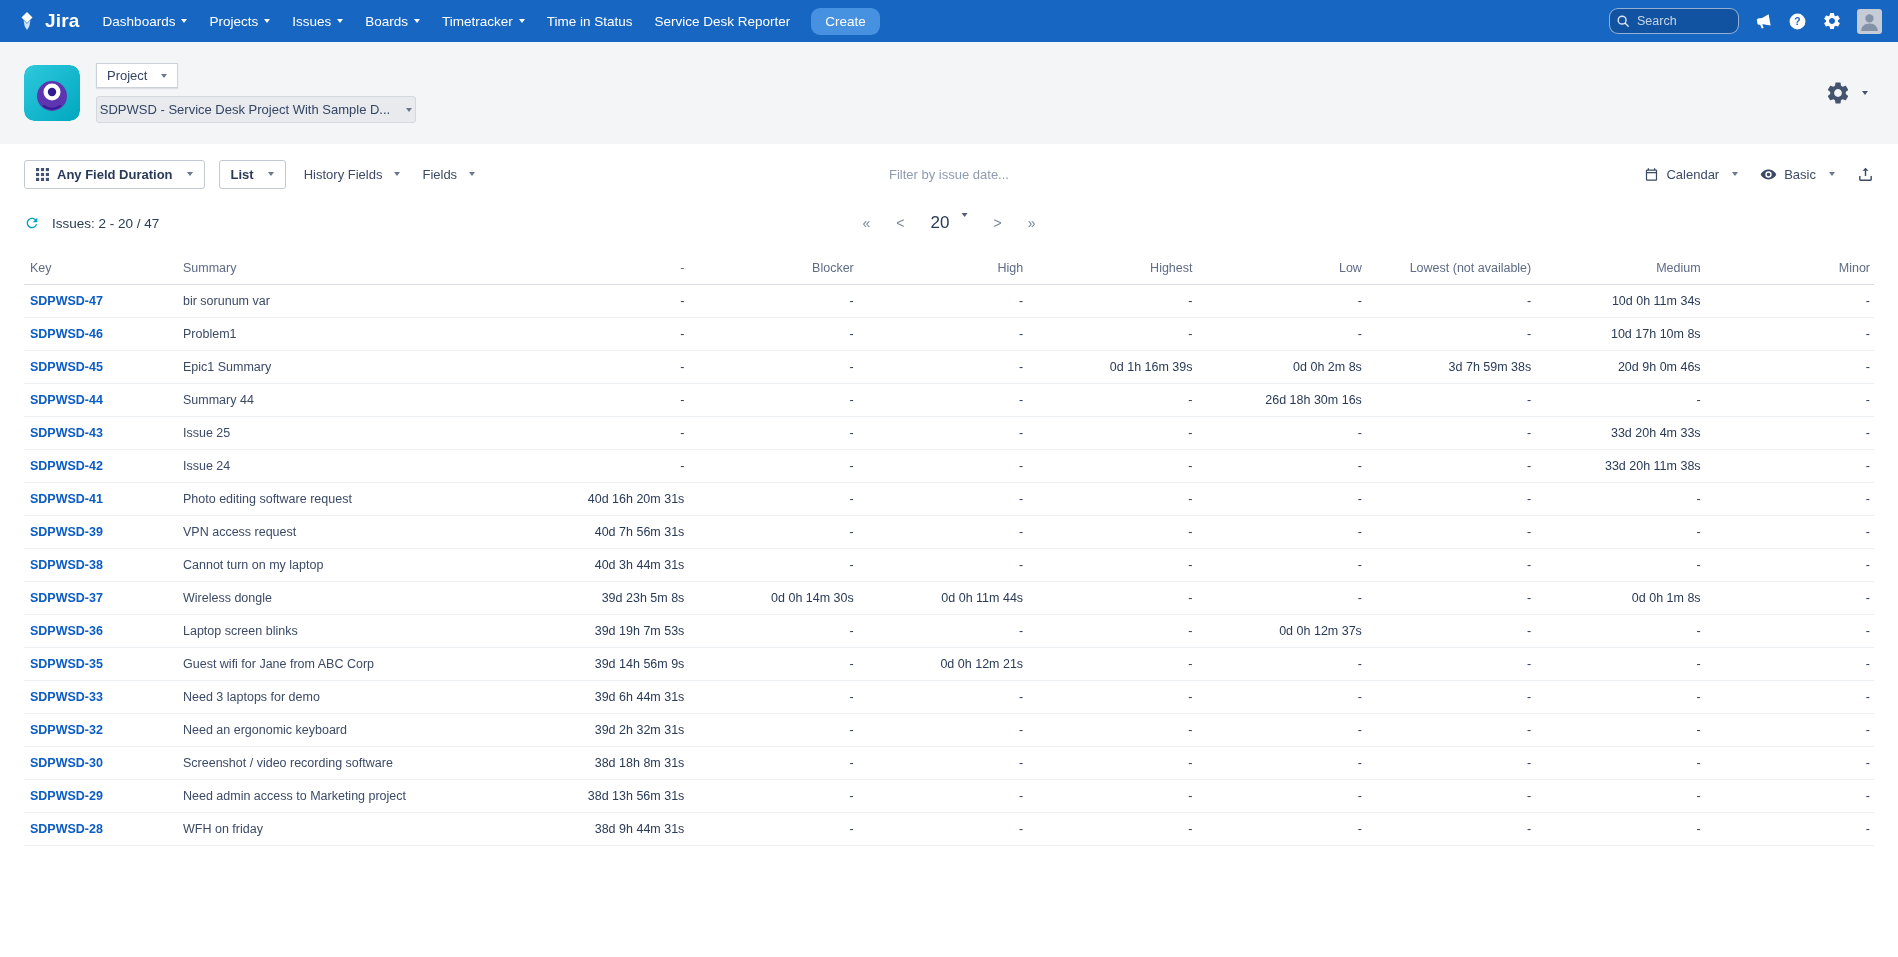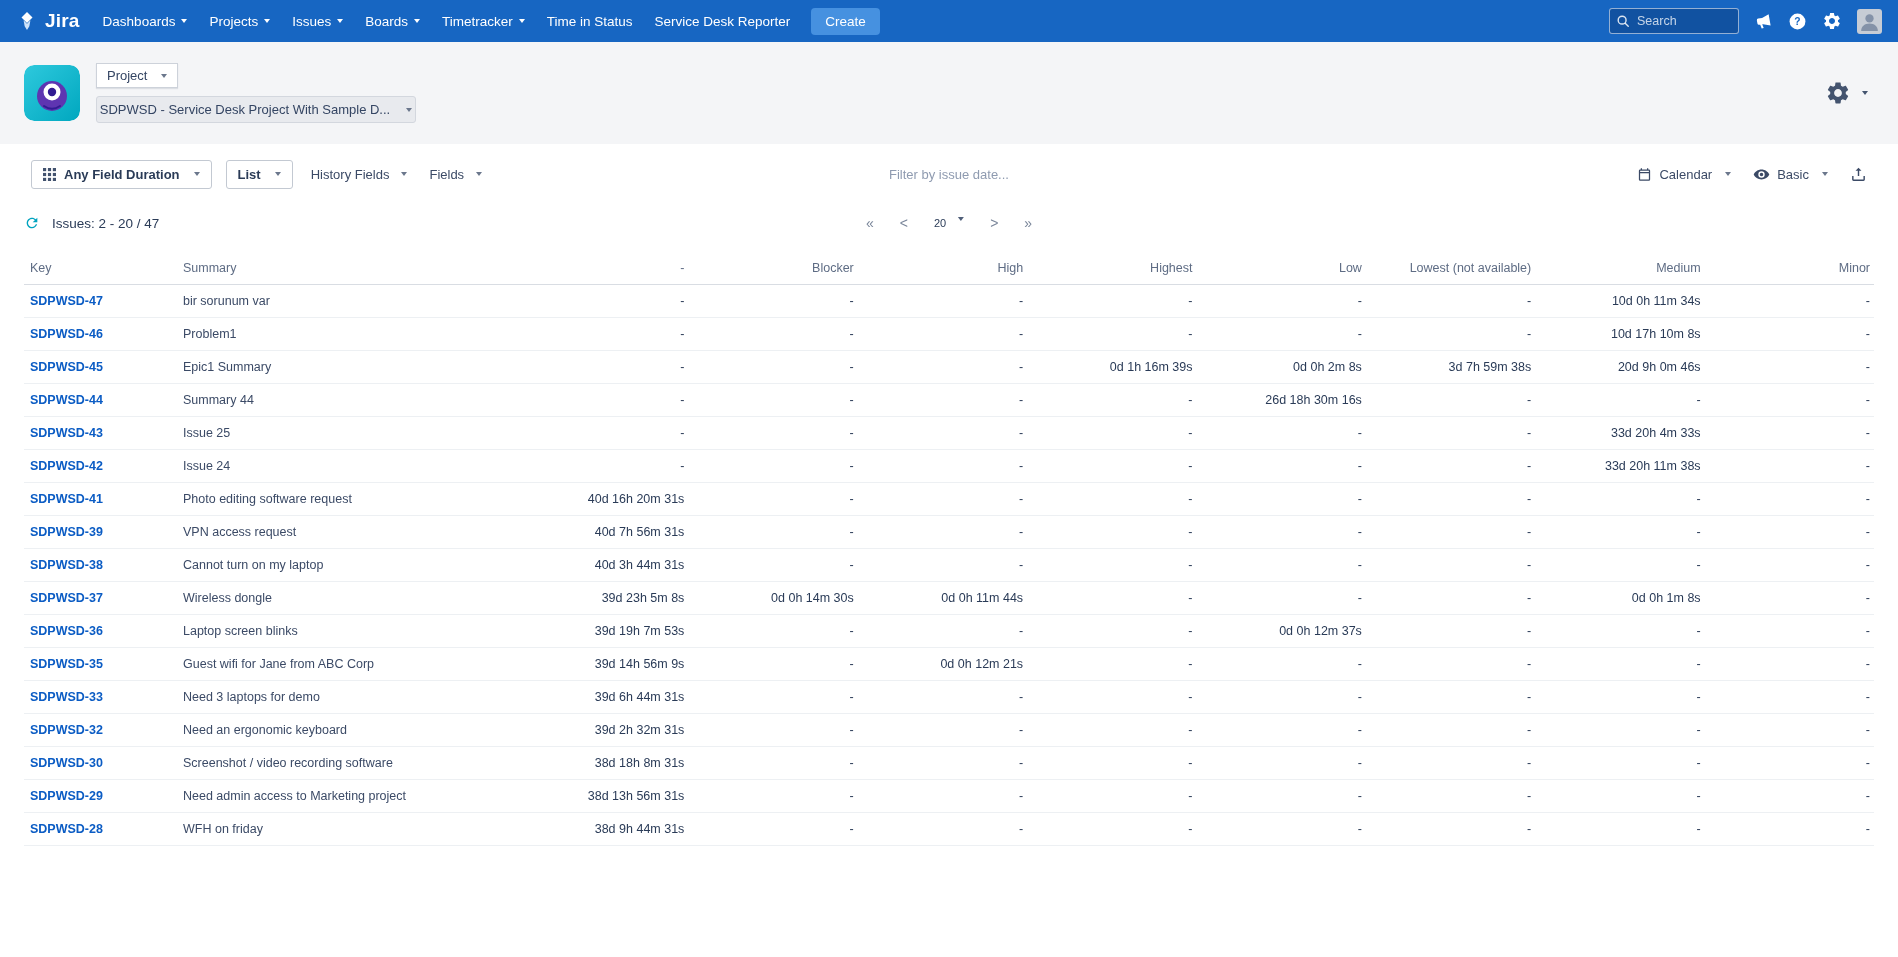--- a/index.html
+++ b/index.html
@@ -12,67 +12,67 @@
        font-family:"Liberation Sans","DejaVu Sans",sans-serif}
 
   
   .topnav{height:42px;background:var(--nav_bg);display:flex;align-items:center;padding:0 16px;color:#fff}
   .brand{display:flex;align-items:center;gap:7px;margin-right:12px;cursor:pointer}
   .brand-text{font-size:19px;font-weight:bold;letter-spacing:.2px}
   .nav-items{display:flex;align-items:flex-start;height:100%}
   .nav-item{display:flex;align-items:center;padding:0 11px;font-size:13.5px;height:100%;cursor:pointer;white-space:nowrap}
   .chev{width:0;height:0;border-left:3.5px solid transparent;border-right:3.5px solid transparent;
         border-top:4px solid currentColor;display:inline-block;margin-left:6px}
-  .create-btn{margin-left:10px;background:var(--create_btn_bg);color:#fff;border:none;border-radius:4px;
+  .create-btn{margin-left:10px;background:var(--create_btn_bg);color:#fff;border:none;border-radius:9px;
         font-size:13.5px;padding:6px 14px;cursor:pointer;font-family:inherit}
   .nav-right{margin-left:auto;display:flex;align-items:center;gap:15px}
   .nav-search{position:relative;display:flex;align-items:center}
   .search-icon{position:absolute;left:7px;display:flex;color:rgba(255,255,255,.85)}
   .search-input{width:130px;height:26px;background:rgba(0,23,62,.25);border:1px solid rgba(255,255,255,.55);
-        border-radius:3px;color:#fff;padding:0 8px 0 27px;font-size:12.5px;font-family:inherit;outline:none}
+        border-radius:9px;color:#fff;padding:0 8px 0 27px;font-size:12.5px;font-family:inherit;outline:none}
   .search-input::placeholder{color:rgba(255,255,255,.75)}
   .nav-icon{display:flex;color:#fff;cursor:pointer}
   .nav-avatar{width:25px;height:25px;border-radius:3px;overflow:hidden;cursor:pointer;display:flex}
 
   
   .project-header{background:var(--header_bg);display:flex;align-items:center;gap:16px;
         padding:15px 24px;height:102px}
   .project-avatar{width:56px;height:56px;border-radius:10px;overflow:hidden;flex:0 0 auto;display:flex}
   .ph-controls{display:flex;flex-direction:column;gap:8px;align-items:flex-start}
   .btn-white{display:inline-flex;align-items:center;gap:8px;background:#fff;border:1px solid #cdd2da;
         border-radius:0;padding:4px 10px;font-size:13px;color:#344563;
         box-shadow:0 1px 1px rgba(9,30,66,.1);cursor:pointer;font-family:inherit}
   .project-select{display:inline-flex;align-items:center;justify-content:center;gap:10px;
         background:#e8eaee;border:1px solid #d3d7de;border-radius:3px;padding:5px 10px;font-size:13px;
         color:#344563;width:320px;cursor:pointer;font-family:inherit;white-space:nowrap;overflow:hidden}
   .ph-gear{margin-left:auto;display:flex;align-items:center;gap:5px;color:#44546f;cursor:pointer;background:none;border:none}
   .dim{color:#6b778c}
 
   
-  .toolbar{display:flex;align-items:center;padding:0 31px;margin-top:13px;height:34px;position:relative}
+  .toolbar{display:flex;align-items:center;padding:0 24px;margin-top:13px;height:34px;position:relative}
   .tb-left{display:flex;align-items:center;gap:14px}
   .btn-outline{display:inline-flex;align-items:center;gap:8px;background:#fff;border:1px solid #c3c9d2;
         border-radius:3px;padding:6px 11px;font-size:13px;font-weight:bold;color:#2a3b57;cursor:pointer;font-family:inherit}
   .btn-plain{display:inline-flex;align-items:center;gap:6px;background:none;border:none;font-size:13px;
         color:#3b4a66;cursor:pointer;font-family:inherit;padding:6px 4px}
   .filter-input{position:absolute;left:50%;transform:translateX(-50%);border:none;background:transparent;
         font-size:13px;color:#44546f;width:240px;text-align:center;outline:none;font-family:inherit}
   .filter-input::placeholder{color:#8f9bb0}
   .tb-right{margin-left:auto;display:flex;align-items:center;gap:22px;color:#3b4a66}
   .tb-group{display:inline-flex;align-items:center;gap:7px;font-size:13px;cursor:pointer;background:none;border:none;
         color:#3b4a66;font-family:inherit;padding:0}
   .export-btn{display:flex;color:#3b4a66;cursor:pointer;background:none;border:none;padding:0}
 
   
   .issues-bar{display:flex;align-items:center;gap:12px;padding:0 24px;margin-top:18px;height:28px;position:relative}
   .refresh-btn{color:var(--accent_teal);display:flex;cursor:pointer;background:none;border:none;padding:0}
   .issues-count{font-size:13.5px;color:#2a3b57}
   .pagination{position:absolute;left:50%;transform:translateX(-50%);display:flex;align-items:center;gap:26px}
   .page-btn{cursor:pointer;background:none;border:none;color:#7a869a;font-size:14px;font-family:inherit;padding:0}
-  .page-size{display:inline-flex;align-items:flex-start;gap:6px;color:#2a3b57;font-size:11px;cursor:pointer;
+  .page-size{display:inline-flex;align-items:flex-start;gap:6px;color:#2a3b57;font-size:17px;cursor:pointer;
         background:none;border:none;font-family:inherit;padding:0}
   .page-size .chev{color:#505f79}
 
   
   table{width:1850px;margin:16px 24px 0;border-collapse:collapse;table-layout:fixed}
   th{font-size:12.5px;font-weight:normal;color:var(--muted);padding:8px 4px 9px;text-align:right;
         border-bottom:1px solid #d9dde3;white-space:nowrap;cursor:pointer}
   th.col-key{width:155px;text-align:left;padding-left:6px}
   th.col-summary{width:340px;text-align:left}
   td{font-size:12.5px;color:#2a3b57;padding:9px 4px;border-bottom:1px solid #edf0f3;text-align:right;

